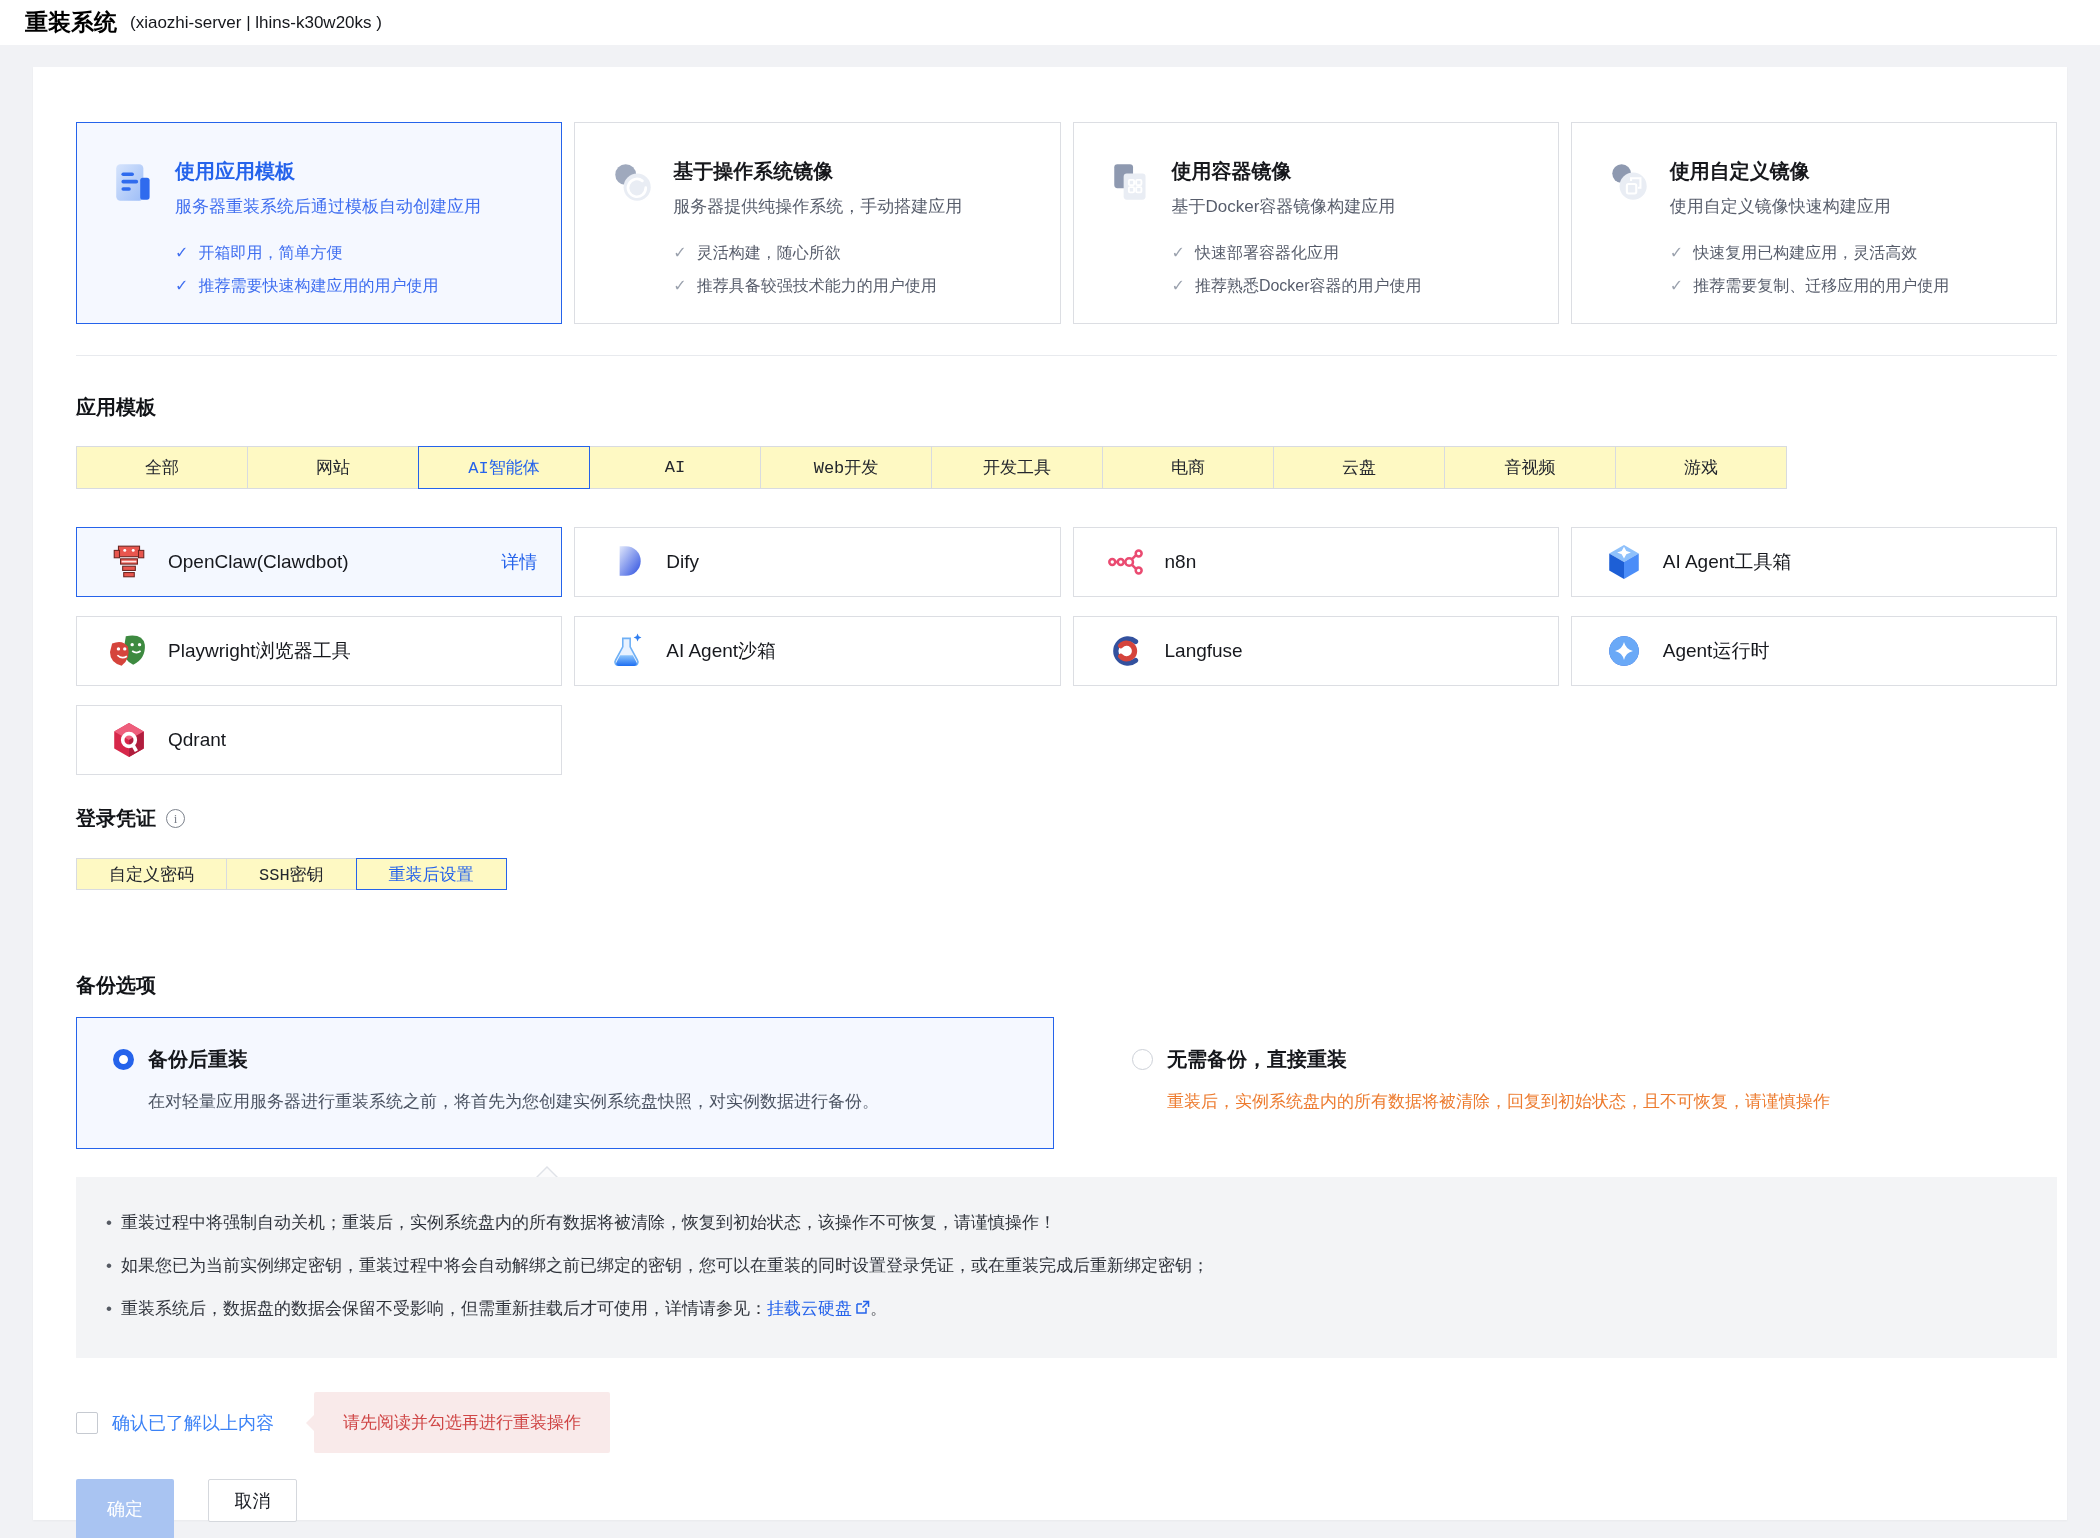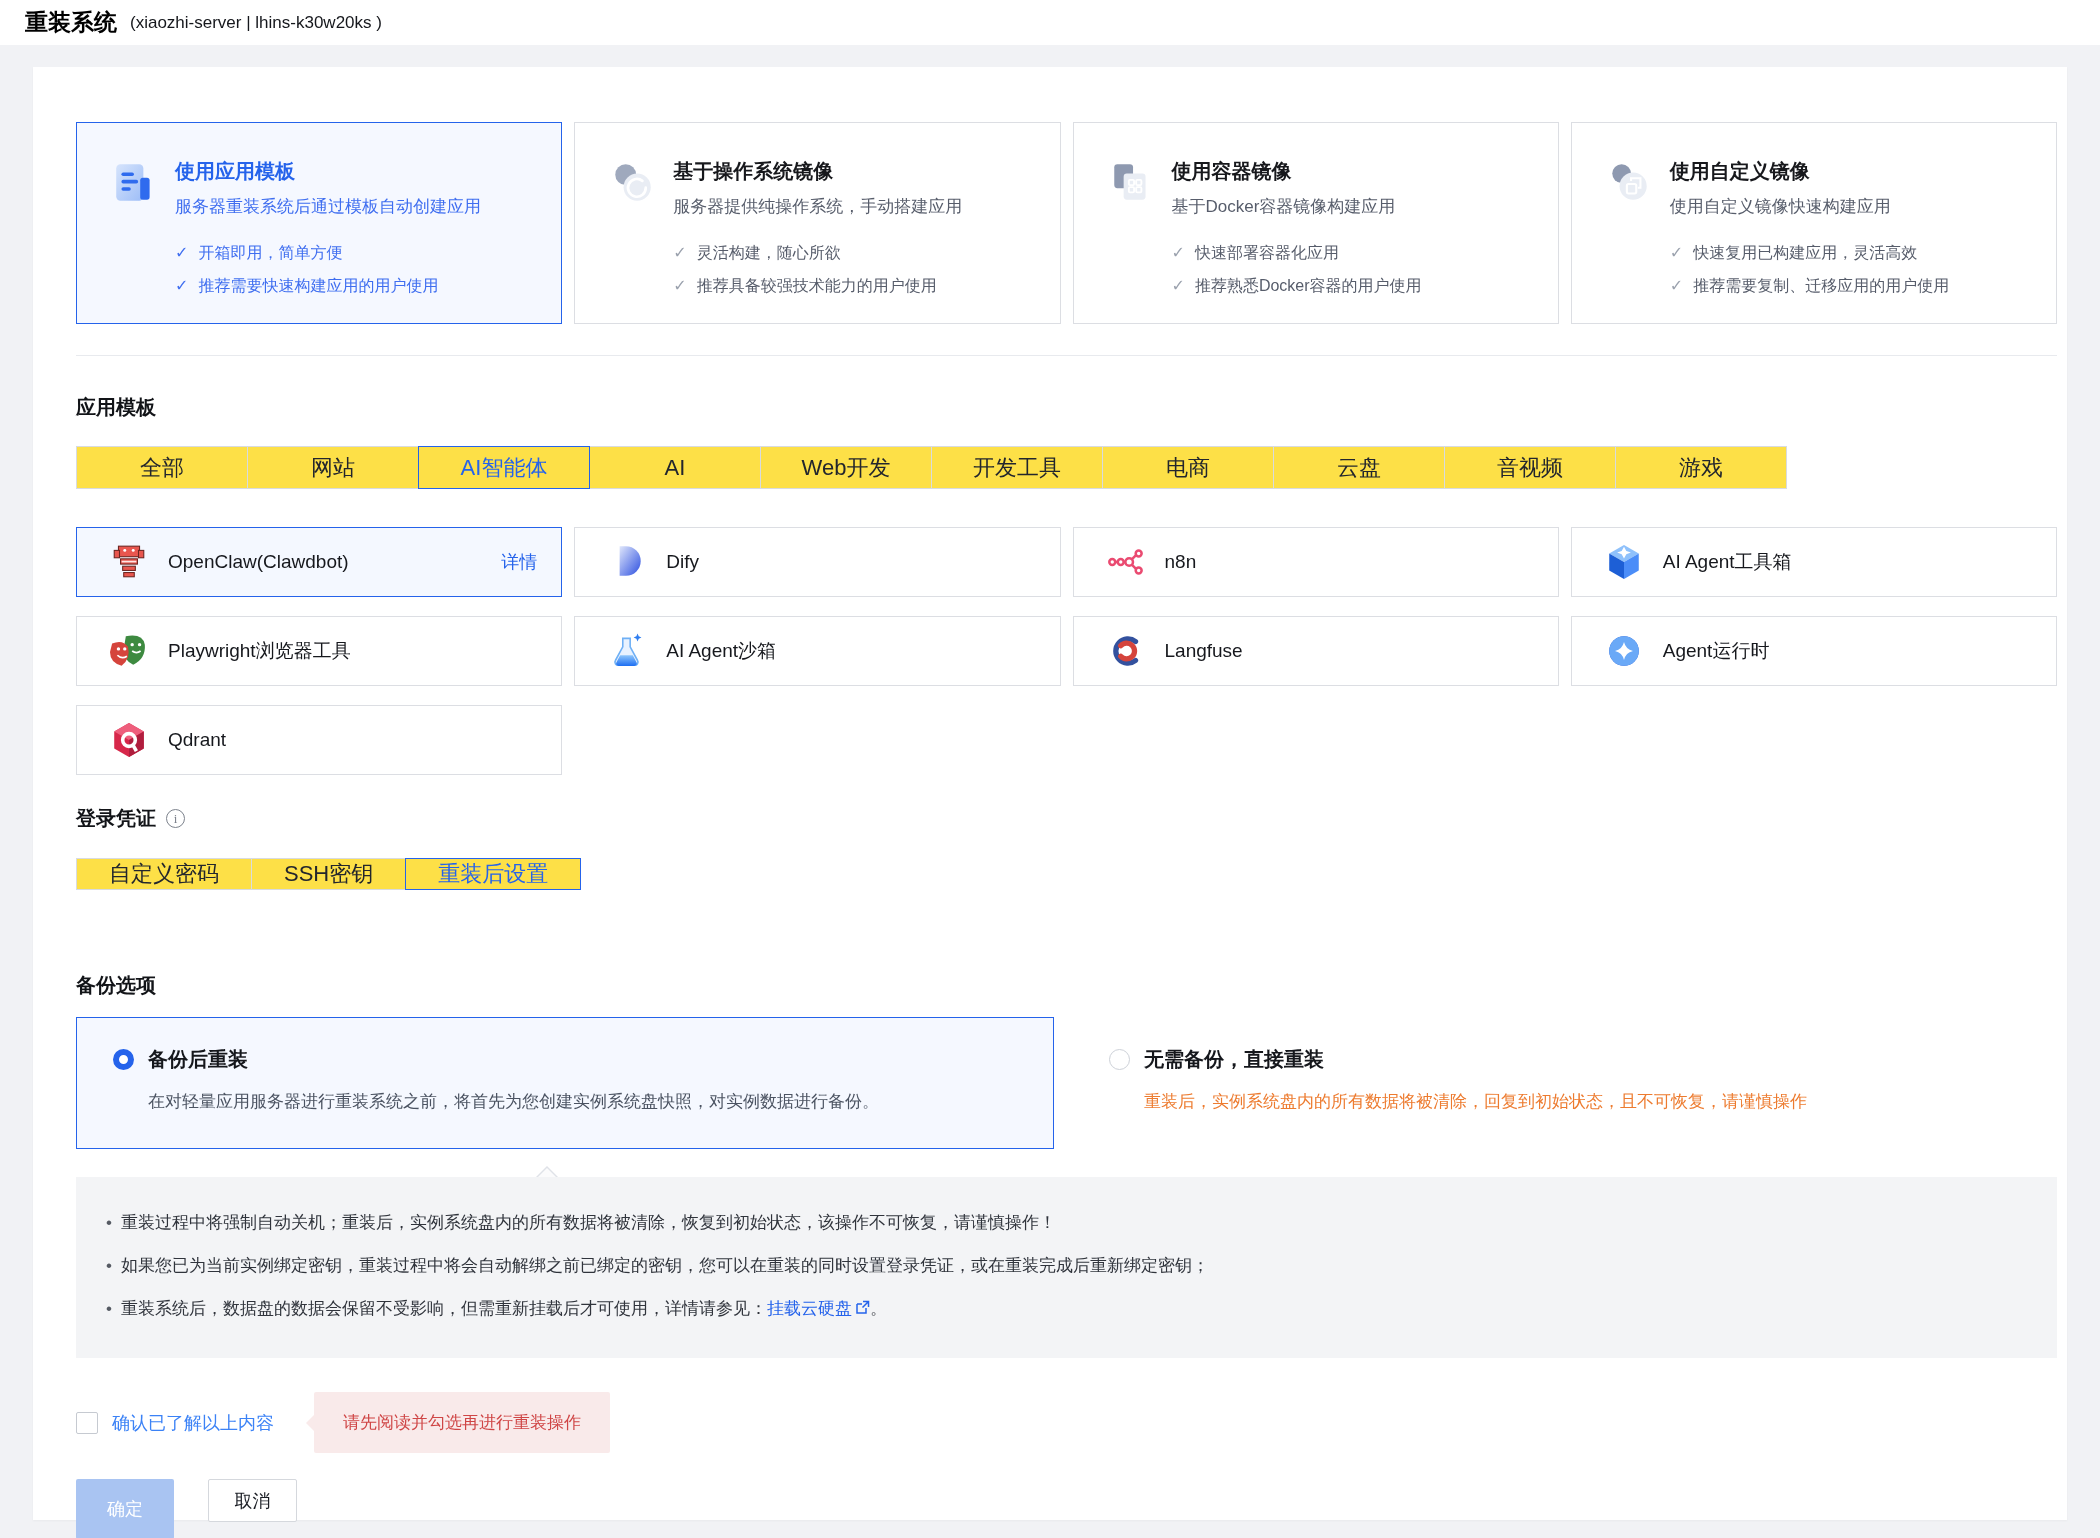--- a/index.html
+++ b/index.html
@@ -48,24 +48,24 @@
   .divider { border:none; border-top:1px solid #e8eaee; margin:31px 0 0; }
 
   .section-heading { font-size:20px; font-weight:bold; color:#121418; display:flex; align-items:center; }
   .h-app { margin-top:38px; }
   .h-login { margin-top:30px; }
   .h-backup { margin-top:82px; }
 
   
   .seg-row { display:flex; margin-top:25px; }
   .seg {
-    min-width:172px; height:43px; background:#fde047;
+    min-width:172px; height:43px; background:#fef9c3;
     border:1px solid #d8dbe0; margin-left:-1px;
     display:flex; align-items:center; justify-content:center;
-    font-size:22px; color:#23262d; cursor:pointer; position:relative;
+    font-size:17px; color:#23262d; cursor:pointer; position:relative;font-family:Liberation Mono, monospace;
   }
   .seg:first-child { margin-left:0; }
   .seg.selected { border:1px solid #2563eb; color:#2563eb; z-index:2; }
   .seg.cred { min-width:0; padding:0 32px; height:32px; }
   .cred-row { margin-top:26px; }
 
   
   .tpl-row { display:flex; gap:12px; margin-top:19px; }
   .tpl-row.first { margin-top:38px; }
   .tpl-card {
@@ -80,21 +80,21 @@
   .tpl-detail { margin-left:auto; color:#2563eb; font-size:18px; }
 
   .info-icon {
     width:19px; height:19px; border:1.5px solid #7c828c; border-radius:50%;
     margin-left:10px; font-size:13px; font-weight:normal; color:#7c828c;
     display:inline-flex; align-items:center; justify-content:center;
     font-family:"Liberation Serif",serif; cursor:pointer;
   }
 
   
-  .backup-row { display:flex; gap:18px; margin-top:18px; }
+  .backup-row { display:flex; gap:41px; margin-top:18px; }
   .backup-card { height:132px; padding:28px 0 0 36px; background:#fff; border:1px solid transparent; cursor:pointer; }
   .backup-card.selected { border:1px solid #2563eb; background:#f5f8ff; }
   .backup-card.first { width:978px; }
   .backup-card.second { flex:1; }
   .backup-head { display:flex; align-items:center; }
   .radio { width:21px; height:21px; border-radius:50%; flex:none; }
   .radio.on { border:6px solid #2563eb; background:#fff; }
   .radio.off { border:1px solid #cdd1d8; background:#fff; }
   .backup-title { font-size:20px; font-weight:bold; color:#15171c; margin-left:14px; }
   .backup-desc { margin:17px 0 0 35px; font-size:17px; color:#4b5362; }

